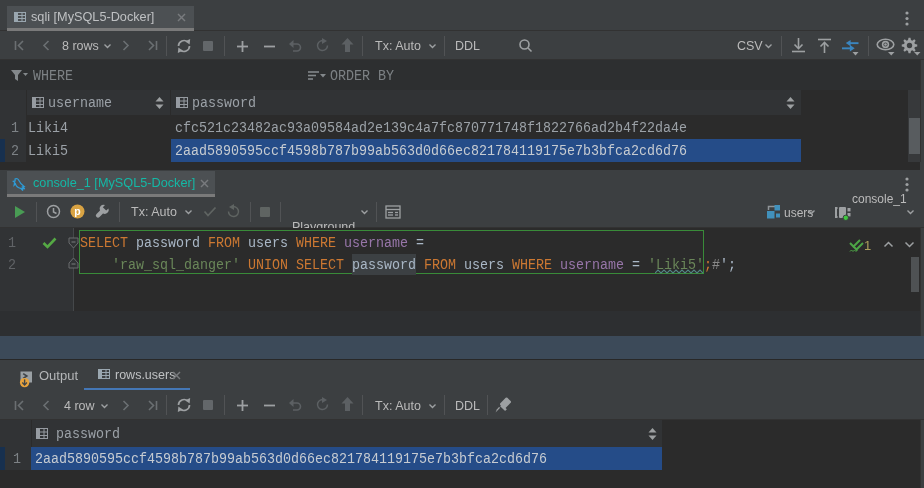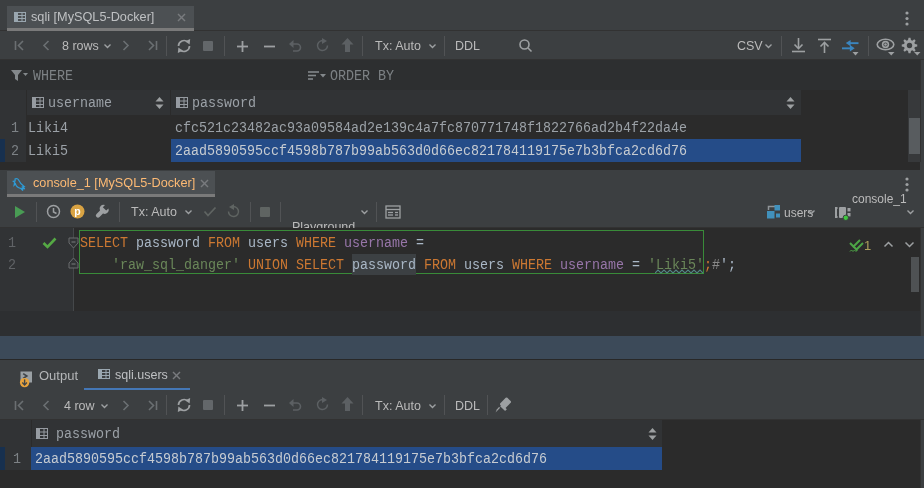--- a/index.html
+++ b/index.html
@@ -227,21 +227,21 @@
 <div class="abs" style="left:908px;top:90px;width:13px;height:72px;background:#37393b"></div>
 <div class="abs" style="left:909px;top:118px;width:11px;height:36px;background:#585c5f"></div>
 
 <div class="abs" style="left:0;top:162px;width:920px;height:8px;background:#2b2b2b"></div>
 <div class="abs" style="left:0;top:170px;width:924px;height:27px;background:#3c3f41"></div>
 <div class="abs" style="left:7px;top:171px;width:208px;height:23px;background:#4c5053"></div>
 <div class="abs" style="left:7px;top:194px;width:208px;height:3px;background:#7a7a7a"></div>
 <svg class="abs" style="left:12px;top:177px" width="16" height="16" viewBox="0 0 16 16">
     <path d="M3 2 C4.5 1.1 6.2 1.9 6.9 3.4 C8.1 6 10 8 12.1 9.5 L10.5 9.8 L12.8 11.8 L10.2 11.2 L10.8 13.6 L8.7 11.3 C6.4 10.8 4.1 9.4 3.5 6.8 L2.1 8.2 L2.6 5.4 L1.2 4.3 L3.2 3.9 Z" stroke="#2e9bd6" stroke-width="1.2" fill="none"></path>
   </svg>
-<div class="abs ui" style="left:33px;top:176px;font-size:12.7px;color:#fdba74">console_1 [MySQL5-Docker]</div>
+<div class="abs ui" style="left:33px;top:176px;font-size:12.7px;color:#14b8a6">console_1 [MySQL5-Docker]</div>
 <svg class="abs" style="left:199px;top:178px" width="11" height="11" viewBox="0 0 11 11">
     <g stroke="#787b7e" stroke-width="1.4">
       <line x1="2" y1="2" x2="9" y2="9"></line>
       <line x1="9" y1="2" x2="2" y2="9"></line>
     </g>
   </svg>
 <svg class="abs" style="left:905px;top:177px" width="4" height="15" viewBox="0 0 4 15">
     <g fill="#9da0a2">
       <circle cx="2" cy="2" r="1.6"></circle>
       <circle cx="2" cy="7.5" r="1.6"></circle>
@@ -386,21 +386,21 @@
 <div class="abs ui" style="left:39px;top:368px;font-size:13px;color:#b4b6b8">Output</div>
 <svg class="abs" style="left:97px;top:367px" width="14" height="14" viewBox="0 0 14 14">
     <rect x="1" y="2" width="4" height="10" fill="#9aa7b0"></rect>
     <g stroke="#9aa7b0" fill="none">
       <rect x="1.5" y="2.5" width="11" height="9"></rect>
       <line x1="5" y1="5.5" x2="13" y2="5.5"></line>
       <line x1="5" y1="8.5" x2="13" y2="8.5"></line>
       <line x1="9" y1="2.5" x2="9" y2="11.5"></line>
     </g>
   </svg>
-<div class="abs ui" style="left:115px;top:368px;font-size:12.5px;color:#bfc1c3">sqli.users</div>
+<div class="abs ui" style="left:115px;top:368px;font-size:12.5px;color:#bfc1c3">rows.users</div>
 <svg class="abs" style="left:171px;top:370px" width="11" height="11" viewBox="0 0 11 11">
     <g stroke="#787b7e" stroke-width="1.4">
       <line x1="2" y1="2" x2="9" y2="9"></line>
       <line x1="9" y1="2" x2="2" y2="9"></line>
     </g>
   </svg>
 <div class="abs" style="left:84px;top:388px;width:106px;height:3px;background:#4477b6"></div>
 <div class="abs" style="left:0;top:391px;width:924px;height:1px;background:#333537"></div>
 
 <div class="abs" style="left:0;top:390px;width:924px;height:30px;background:#3c3f41;border-bottom:1px solid #323232"></div>

